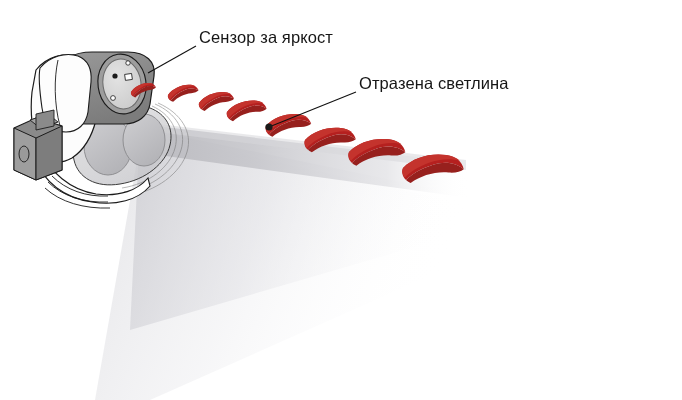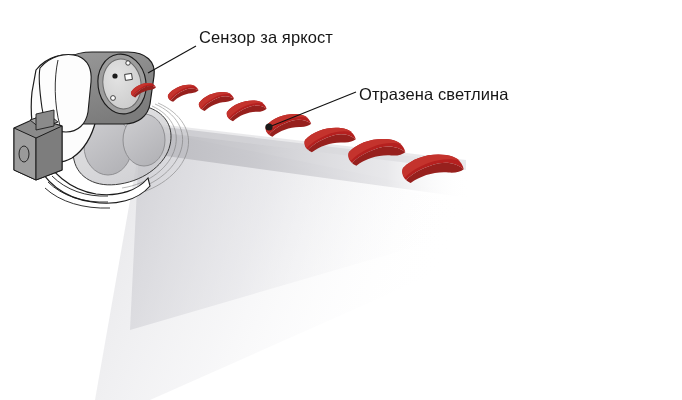--- a/index.html
+++ b/index.html
@@ -32,21 +32,21 @@
     line-height: 19px;
     white-space: nowrap;
     letter-spacing: 0.1px;
   }
   #label-sensor {
     left: 199px;
     top: 28px;
   }
   #label-reflected {
     left: 359px;
-    top: 85px;
+    top: 74px;
   }
 </style>
 </head>
 <body>
 
 <div id="stage">
 
   <svg id="scene" viewBox="0 0 682 400" xmlns="http://www.w3.org/2000/svg">
 
     <defs>

